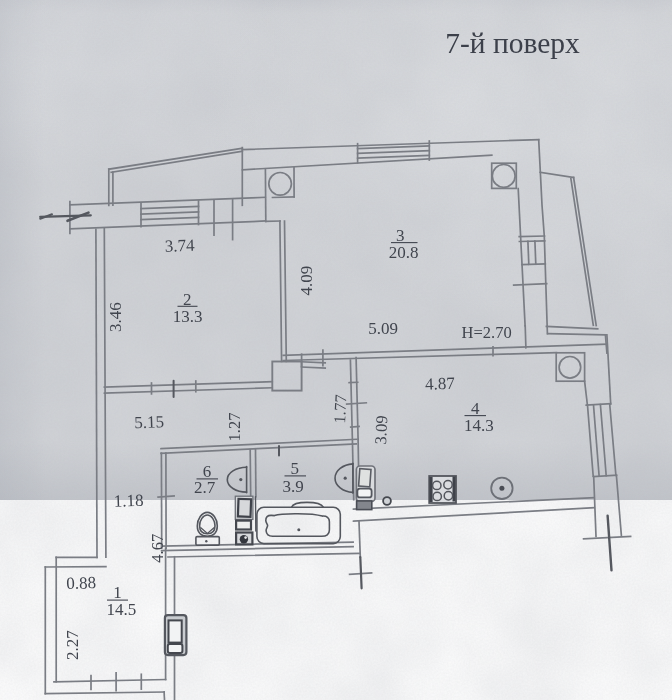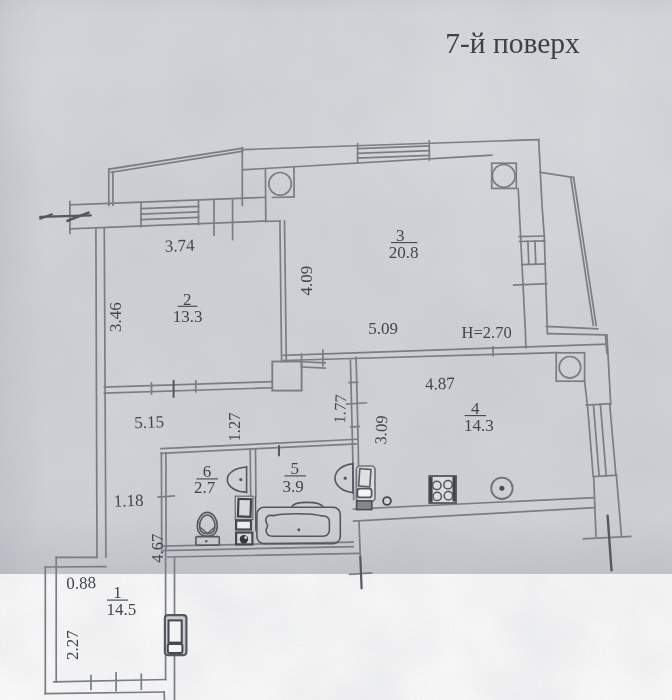--- a/index.html
+++ b/index.html
@@ -1,15 +1,15 @@
 <!DOCTYPE html>
 <html><head><meta charset="utf-8"><style>
 html,body{margin:0;padding:0;width:672px;height:700px;overflow:hidden}
 body{font-family:"Liberation Serif",serif}
-#wrap{position:relative;width:672px;height:574px;
+#wrap{position:relative;width:672px;height:500px;
 background:
  radial-gradient(430px 270px at 520px 115px, rgba(226,228,231,.7), rgba(226,228,231,0) 74%),
  radial-gradient(300px 190px at 95px 55px, rgba(222,224,228,.5), rgba(222,224,228,0) 70%),
  linear-gradient(90deg, rgba(162,167,177,.26), rgba(162,167,177,0) 45px),
  linear-gradient(0deg, rgba(148,153,163,.25), rgba(148,153,163,0) 58px),
  linear-gradient(180deg, rgba(166,171,181,.16), rgba(166,171,181,0) 13px),
  #d3d5d9;}
 svg{position:absolute;left:0;top:0;filter:blur(0.45px)}
 </style></head>
 <body>

